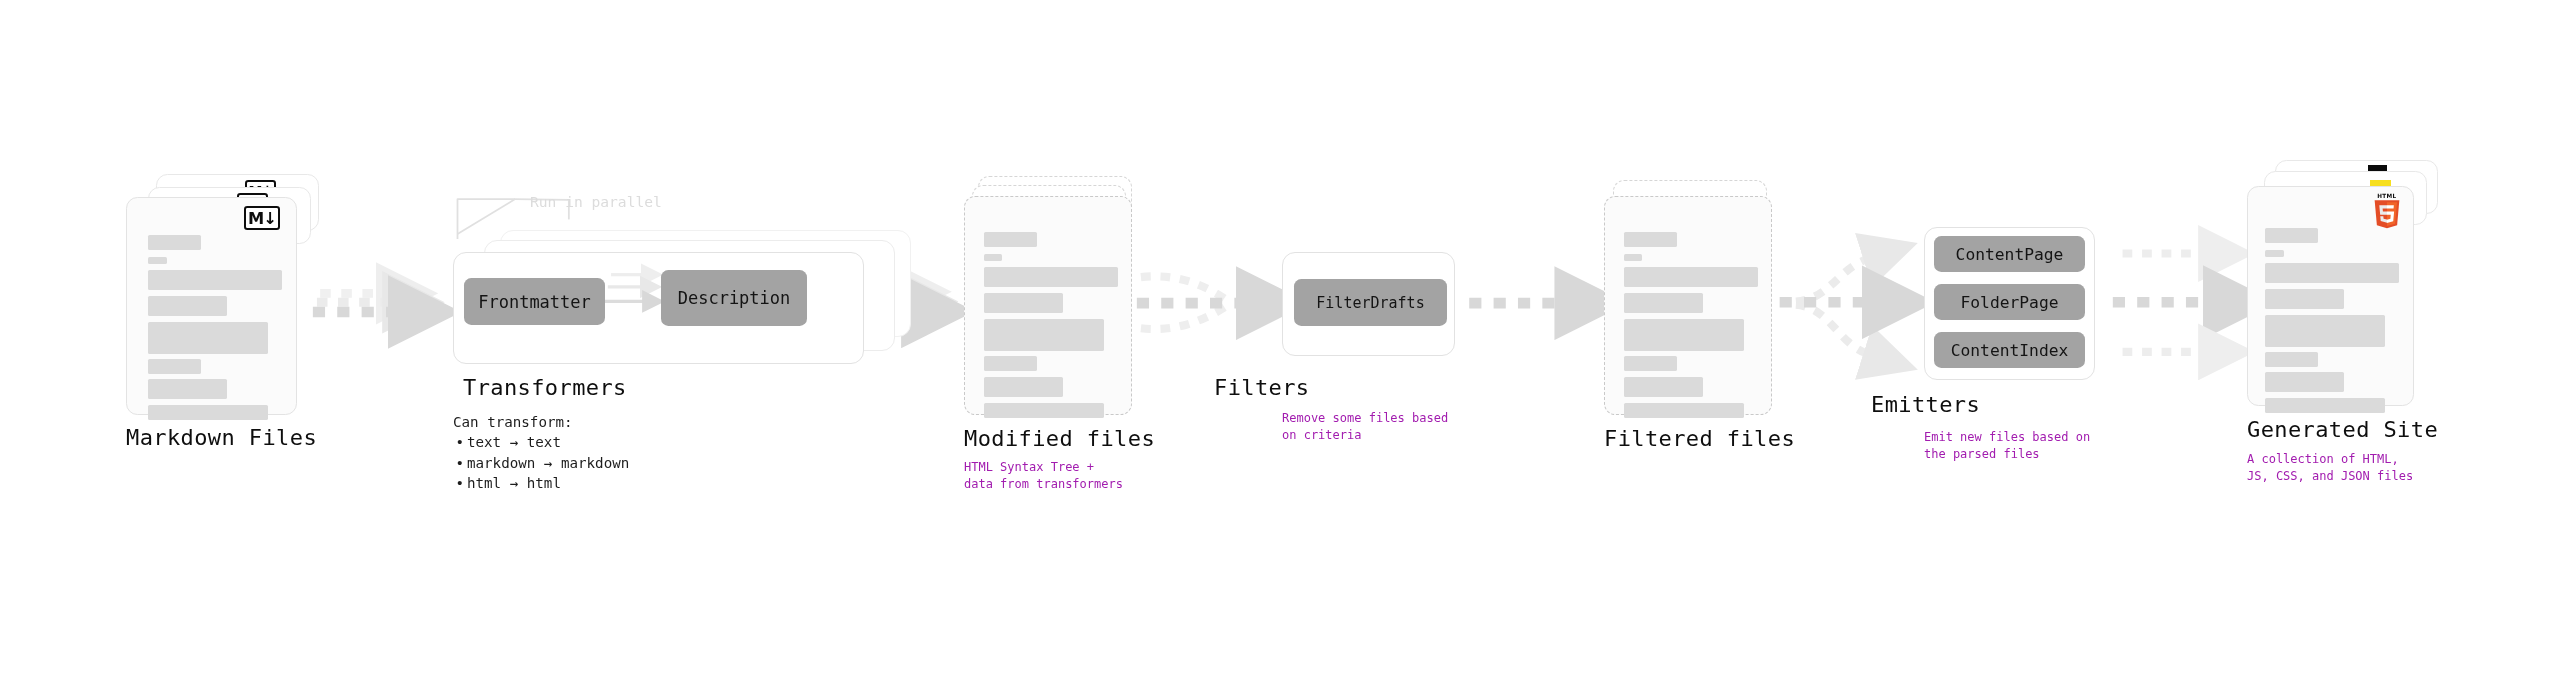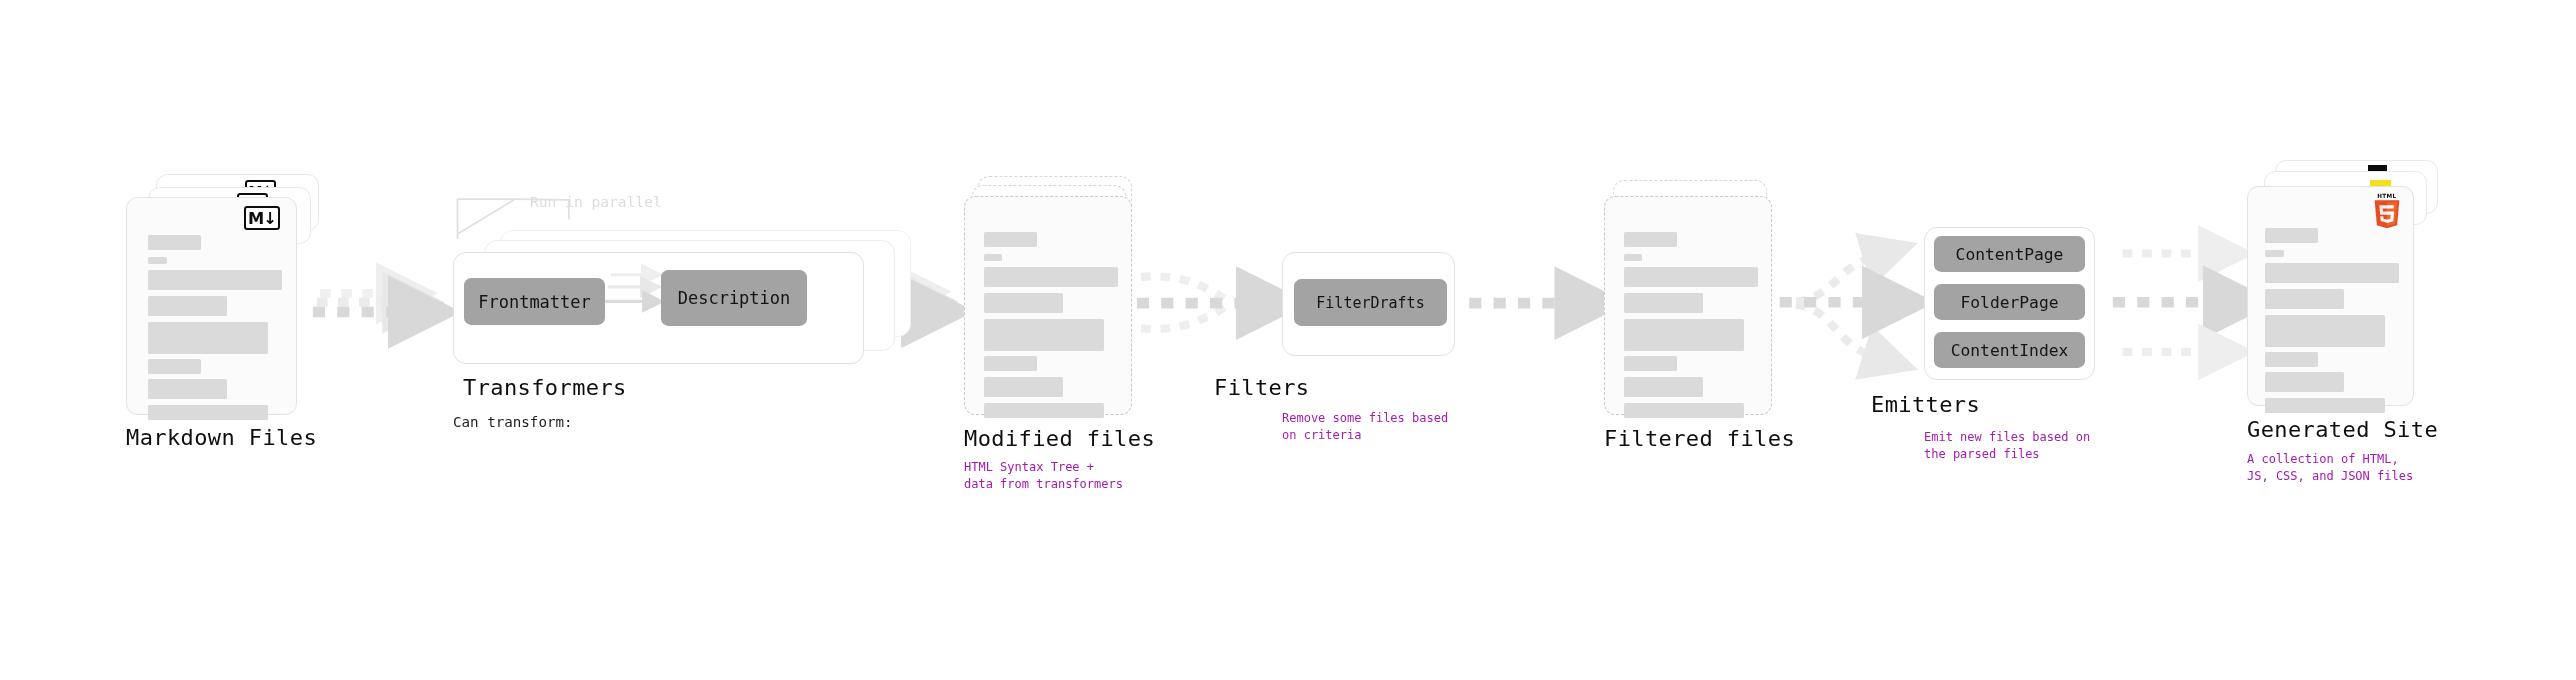--- a/index.html
+++ b/index.html
@@ -147,20 +147,25 @@
       <path d="M743,371 L793,371" stroke="#dcdcdc" stroke-width="4" fill="none" marker-end="url(#ah)"></path>
     </svg>
 
     <div class="pill" style="left:464px;top:278px;width:141px;height:47px;font-size:17px;">Frontmatter</div>
     <div class="pill" style="left:661px;top:270px;width:146px;height:56px;font-size:17px;">Description</div>
 
     <div class="title" style="left:453px;top:375px;margin-left:10px;">Transformers</div>
 
     <div class="bullets" style="left:453px;top:412px;">
       <div class="hdr">Can transform:</div>
+      <ul>
+        <li>text → text</li>
+        <li>markdown → markdown</li>
+        <li>html → html</li>
+      </ul>
     </div>
   </div>
 
   <div class="node" style="left:0;top:0;">
     <div class="doccard ghostd" style="left:978px;top:176px;width:154px;height:49px;"></div>
     <div class="doccard ghostd" style="left:972px;top:185px;width:154px;height:49px;"></div>
 
     <div class="doccard dashed" style="left:964px;top:196px;width:168px;height:219px;">
       <div class="bar" style="left:18.7px;top:35px;width:53px;height:14.6px;"></div>
       <div class="bar" style="left:18.7px;top:57px;width:18.7px;height:6.5px;"></div>

